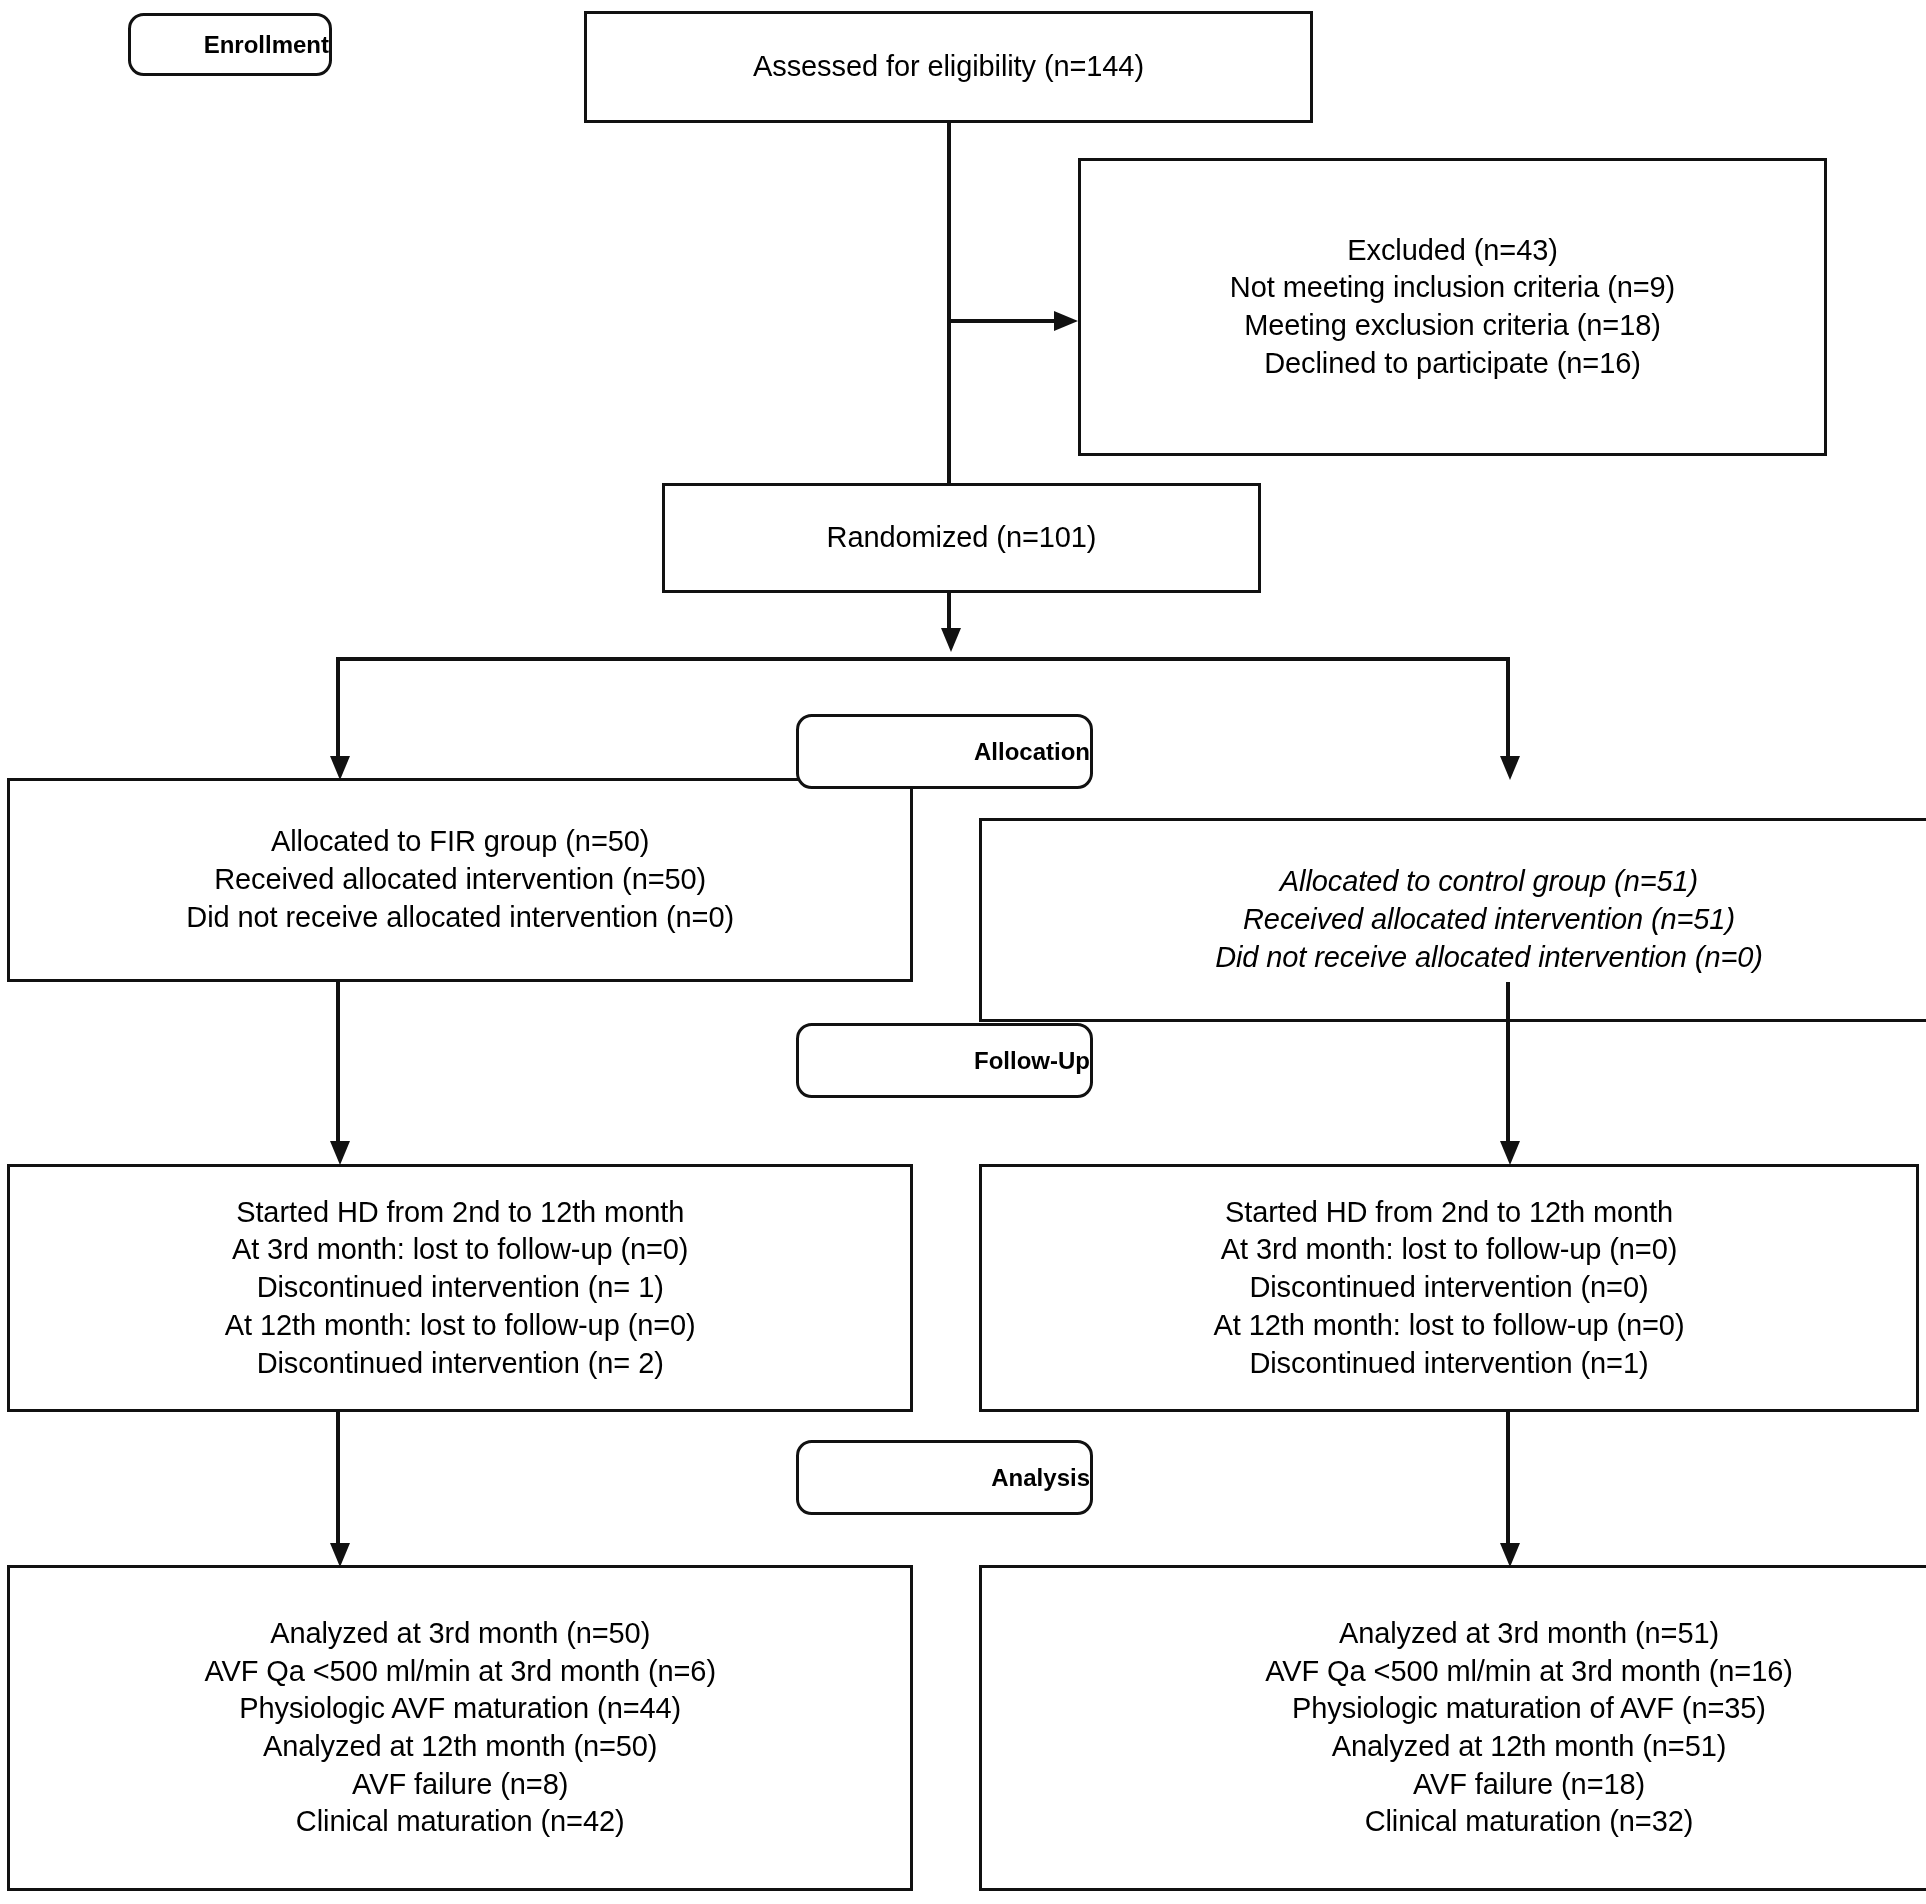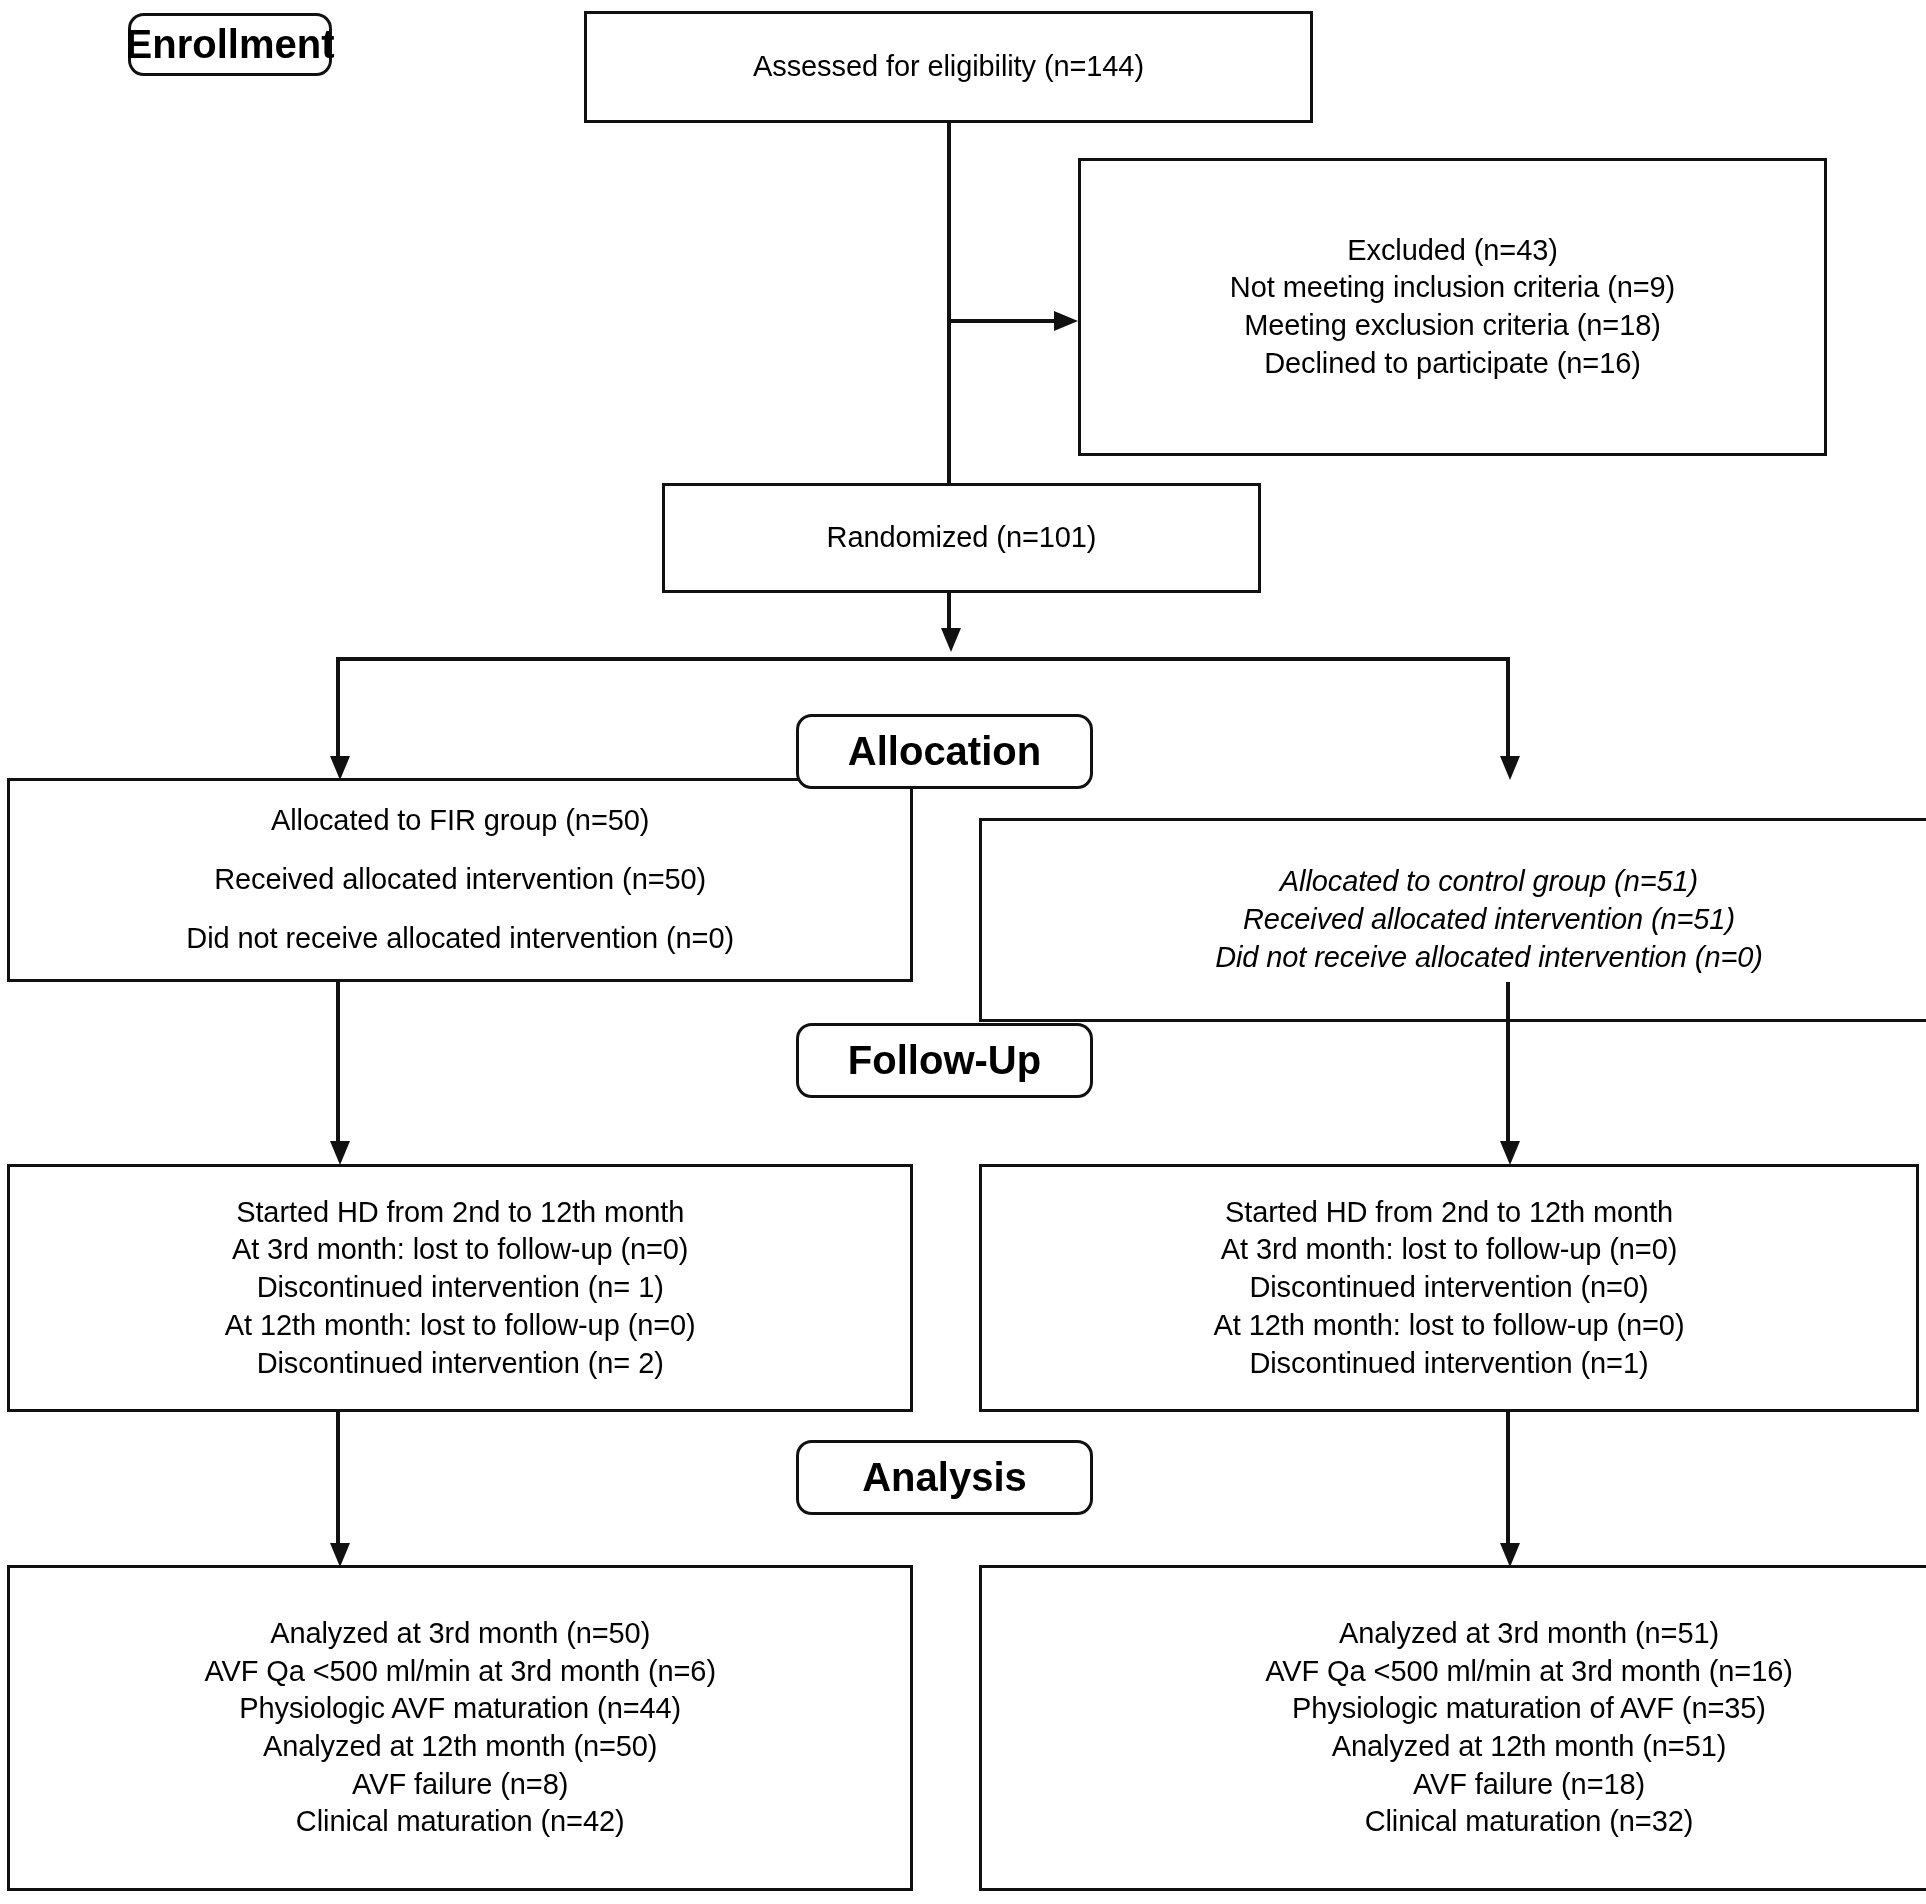--- a/index.html
+++ b/index.html
@@ -38,23 +38,23 @@
   }
   
   .pill {
     position: absolute;
     box-sizing: border-box;
     border: 3.6px solid #111111;
     border-radius: 15.7px;
     background: #ffffff;
     display: flex;
     align-items: center;
-    justify-content: center;
+    justify-content: flex-end;
     font-weight: bold;
-    font-size: 40px;
+    font-size: 24px;
     z-index: 40;
   }
   
   .vline {
     position: absolute;
     width: 3.6px;
     background: #111111;
     z-index: 5;
   }
   .hline {
@@ -128,21 +128,21 @@
   <div class="arrow-down" style="left:941px; top:628px;"></div>
 
   <div class="hline" style="left:336px; top:657px; width:1174px;"></div>
 
   <div class="vline" style="left:336px; top:657px; height:104px;"></div>
   <div class="arrow-down" style="left:330px; top:756px;"></div>
 
   <div class="vline" style="left:1506px; top:657px; height:104px;"></div>
   <div class="arrow-down" style="left:1500px; top:756px;"></div>
 
-  <div class="box" style="left:7.2px; top:778px; width:906px; height:204px;gap:21px;">
+  <div class="box" style="left:7.2px; top:778px; width:906px; height:204px;">
     <span class="line">Allocated to FIR group (n=50)</span>
     <span class="line">Received allocated intervention (n=50)</span>
     <span class="line">Did not receive allocated intervention (n=0)</span>
   </div>
 
   <div class="box" style="left:979px; top:818px; width:1020px; height:204px;font-style:italic;">
     <span class="line">Allocated to control group (n=51)</span>
     <span class="line">Received allocated intervention (n=51)</span>
     <span class="line">Did not receive allocated intervention (n=0)</span>
   </div>

